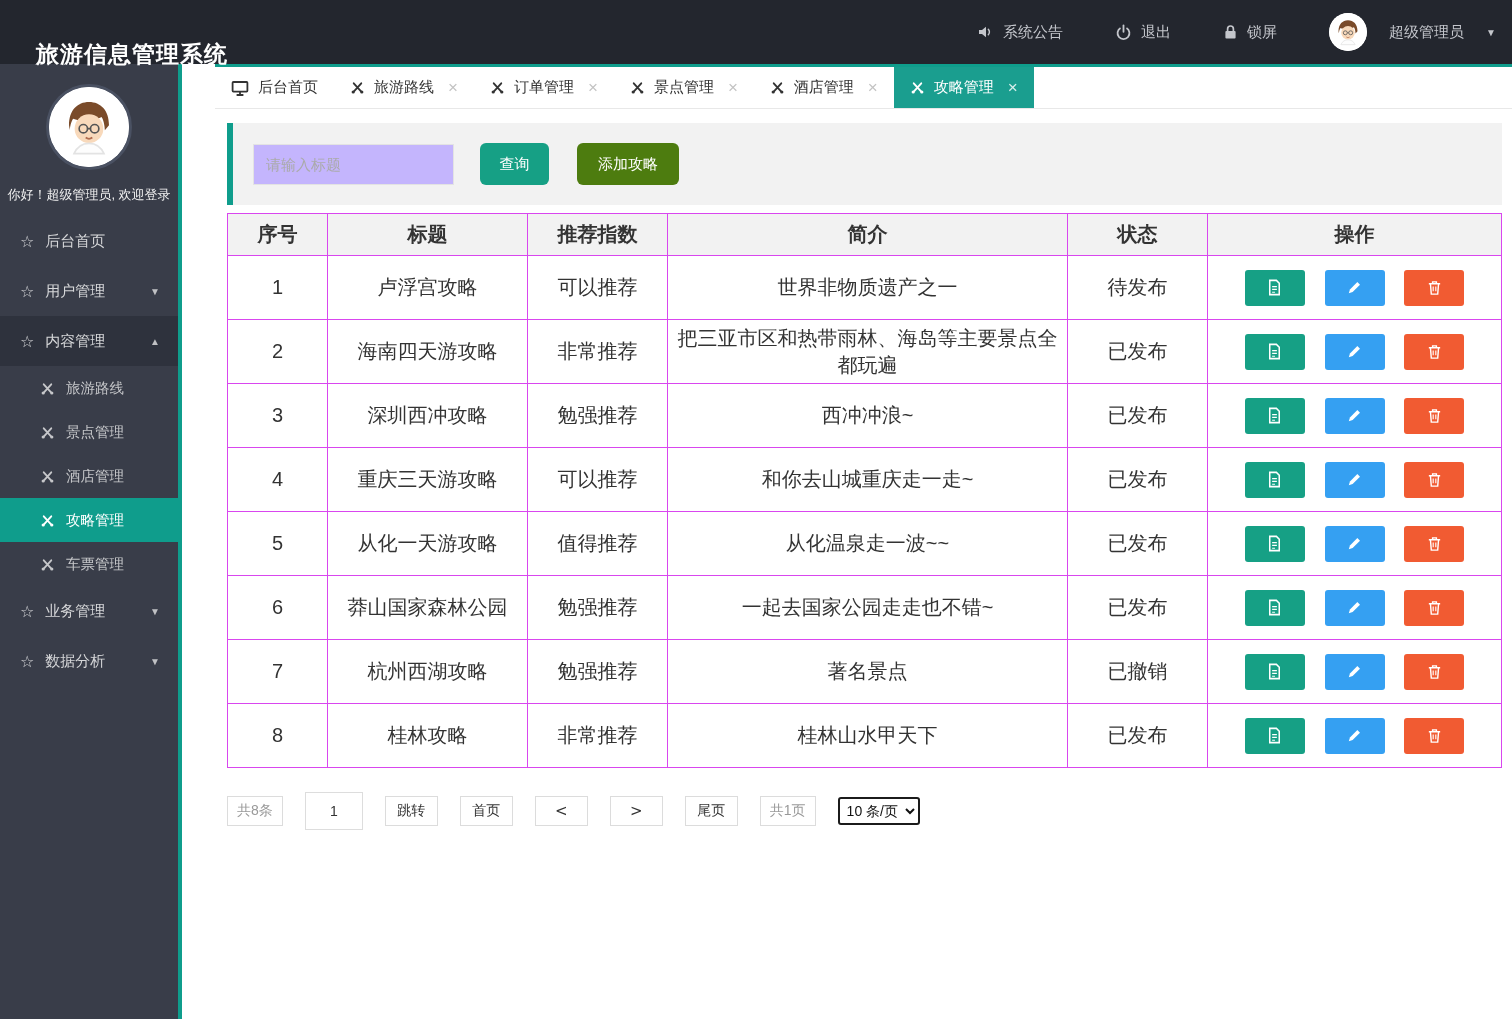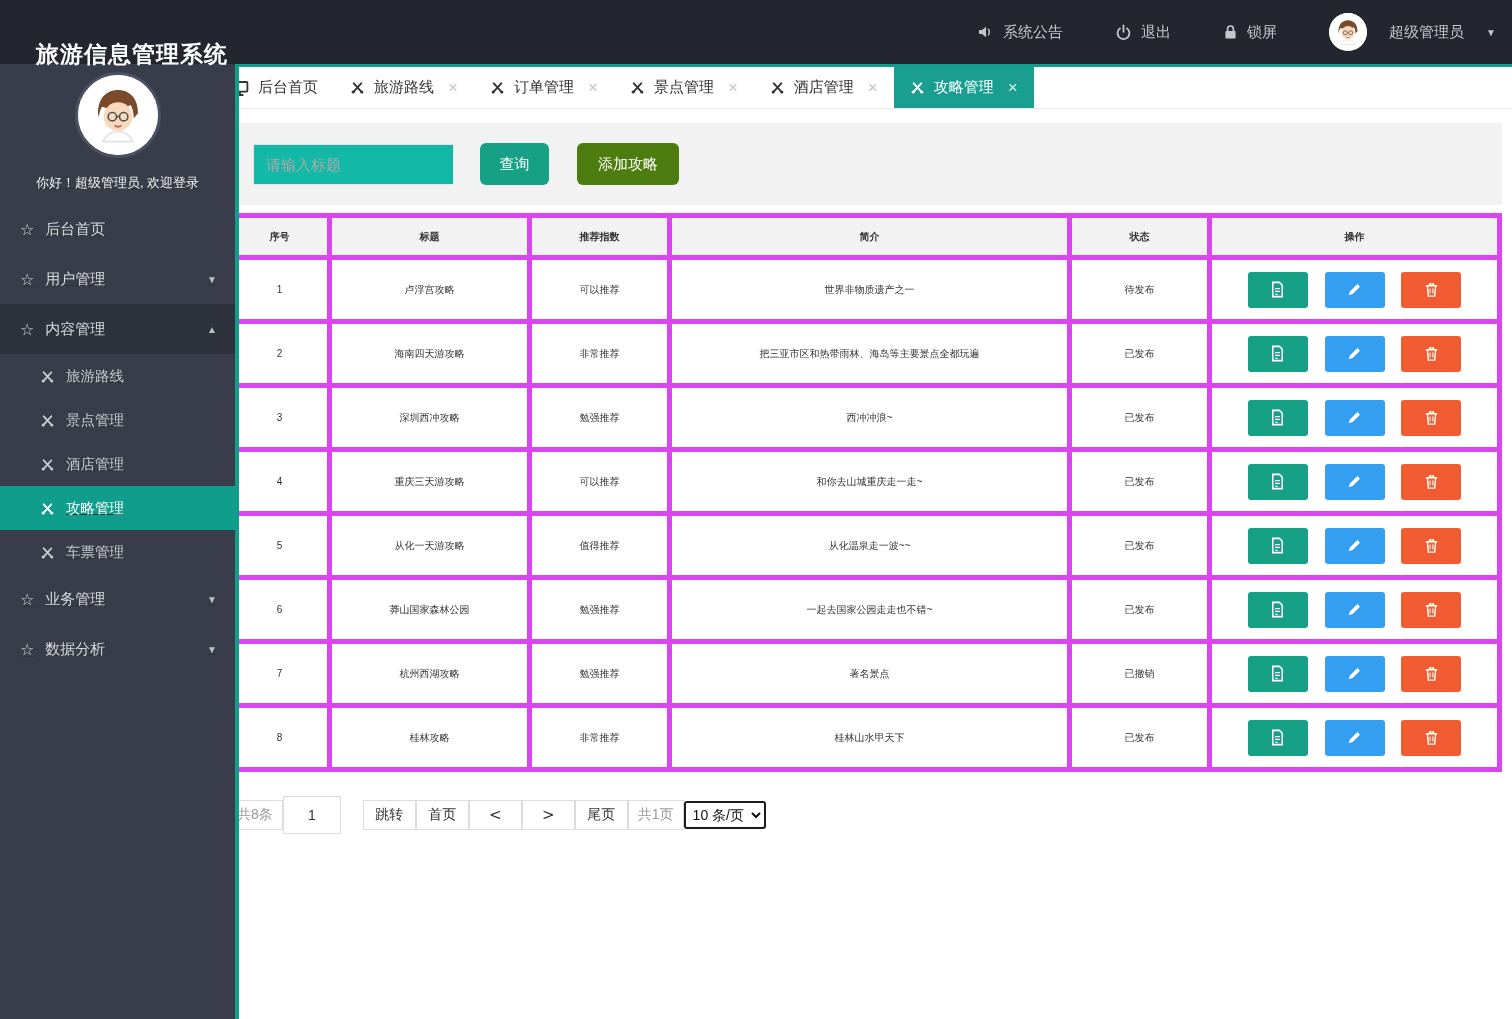--- a/index.html
+++ b/index.html
@@ -15,22 +15,22 @@
   }
   .app-title { color:#fff; font-size:23px; font-weight:bold; padding-left:36px; letter-spacing:1px;margin-top:44px; }
   .header-right { display:flex; align-items:center; padding-right:16px; color:#c4c6cc; font-size:15px; }
   .h-item { display:flex; align-items:center; gap:9px; margin-right:52px; cursor:pointer; }
   .h-item svg { flex:0 0 auto; }
   .h-user { display:flex; align-items:center; gap:22px; cursor:pointer; }
   .h-avatar { width:38px; height:38px; border-radius:50%; background:#fff; overflow:hidden; flex:0 0 auto; }
   .caret { font-size:10px; color:#c4c6cc; }
   
   .sidebar {
-    position:fixed; top:52px; left:0; bottom:0; width:239px;
-    background:#393d49; border-right:4px solid #0f9d8c; z-index:10;text-decoration:underline;
+    position:fixed; top:64px; left:0; bottom:0; width:182px;
+    background:#393d49; border-right:4px solid #0f9d8c; z-index:10;
   }
   .side-avatar { width:86px; height:86px; border-radius:50%; margin:20px auto 0; background:#fff;
     border:3px solid #4a5162; overflow:hidden; }
   .greeting { text-align:center; color:#f0f0f0; font-size:13px; margin:16px 6px 12px; }
   .menu-item { height:50px; display:flex; align-items:center; padding:0 18px 0 20px;
     color:#d6d7d9; font-size:15px; cursor:pointer; }
   .menu-item .star { margin-right:11px; font-size:16px; color:#cfd0d3; }
   .menu-item .chev { margin-left:auto; font-size:10px; color:#c0c1c4; }
   .menu-item.open { background:#2e323d; }
   .sub-item { height:44px; display:flex; align-items:center; padding-left:40px;
@@ -43,42 +43,42 @@
     display:flex; align-items:stretch; border-bottom:1px solid #e8e8e8; }
   .tab { display:flex; align-items:center; gap:9px; padding:0 16px; font-size:15px;
     color:#333; cursor:pointer; }
   .tab .close { color:#c3c3c3; font-size:17px; margin-left:5px; line-height:1; }
   .tab.active { background:#1a9e8f; color:#fff; }
   .tab.active .close { color:#d8efec; }
   .content { padding:14px 10px 0 12px; }
   
   .search-panel { background:#f2f2f2; border-left:6px solid #0f9d8c; height:82px;
     display:flex; align-items:center; padding-left:20px; }
-  .search-input { width:201px; height:41px; border:1px solid #e3e3e3; background:#14b8a6;
+  .search-input { width:201px; height:41px; border:1px solid #e3e3e3; background:#c4b5fd;
     padding:0 12px; font-size:15px; color:#333; outline:none; }
   .search-input::placeholder { color:#aaa; }
   .btn { border:none; border-radius:6px; color:#fff; font-size:15px; cursor:pointer;
     height:42px; display:inline-flex; align-items:center; justify-content:center; }
   .btn-query { width:69px; margin-left:26px; background:#16a085; }
   .btn-add  { width:102px; margin-left:28px; background:#4d7c0f; }
   
   table { width:100%; border-collapse:collapse; table-layout:fixed; margin-top:8px; }
-  th, td { border:5px solid #d946ef; text-align:center; font-size:10px; color:#333; }
+  th, td { border:1px solid #d946ef; text-align:center; font-size:20px; color:#333; }
   thead th { background:#f2f2f2; height:42px; font-weight:bold; }
   tbody td { height:64px; background:#fff; }
   .col-no{width:100px}.col-title{width:200px}.col-rating{width:140px}
   .col-intro{width:400px}.col-status{width:140px}
   .act { width:60px; height:36px; border:none; border-radius:3px; margin:0 7px;
     color:#fff; cursor:pointer; display:inline-flex; align-items:center; justify-content:center; vertical-align:middle; }
   .act-view{background:#16a085}.act-edit{background:#35a0f2}.act-del{background:#f15b32}
   
   .pagination { margin-top:24px; display:flex; align-items:center; }
   .pg-box { min-width:53px; height:30px; border:1px solid #dcdcdc; background:#fff;
     display:inline-flex; align-items:center; justify-content:center; padding:0 9px;
-    font-size:14px; color:#333; cursor:pointer; }
+    font-size:14px; color:#333; margin-right:22px; cursor:pointer; }
   .pg-muted { color:#999; cursor:default; }
   .pg-arrow { font-size:15px; color:#333; font-family:"DejaVu Sans", sans-serif; }
   .pg-input { width:58px; height:38px; border:1px solid #ddd; text-align:center;
     font-size:14px; color:#333; margin-right:22px; outline:none; }
   .pg-select { height:28px; border:2px solid #1b1b1b; border-radius:3px; background:#fff;
     font-size:14px; padding:0 3px; color:#111; font-family:"Liberation Sans",sans-serif; }
 </style>
 </head>
 <body>
 

